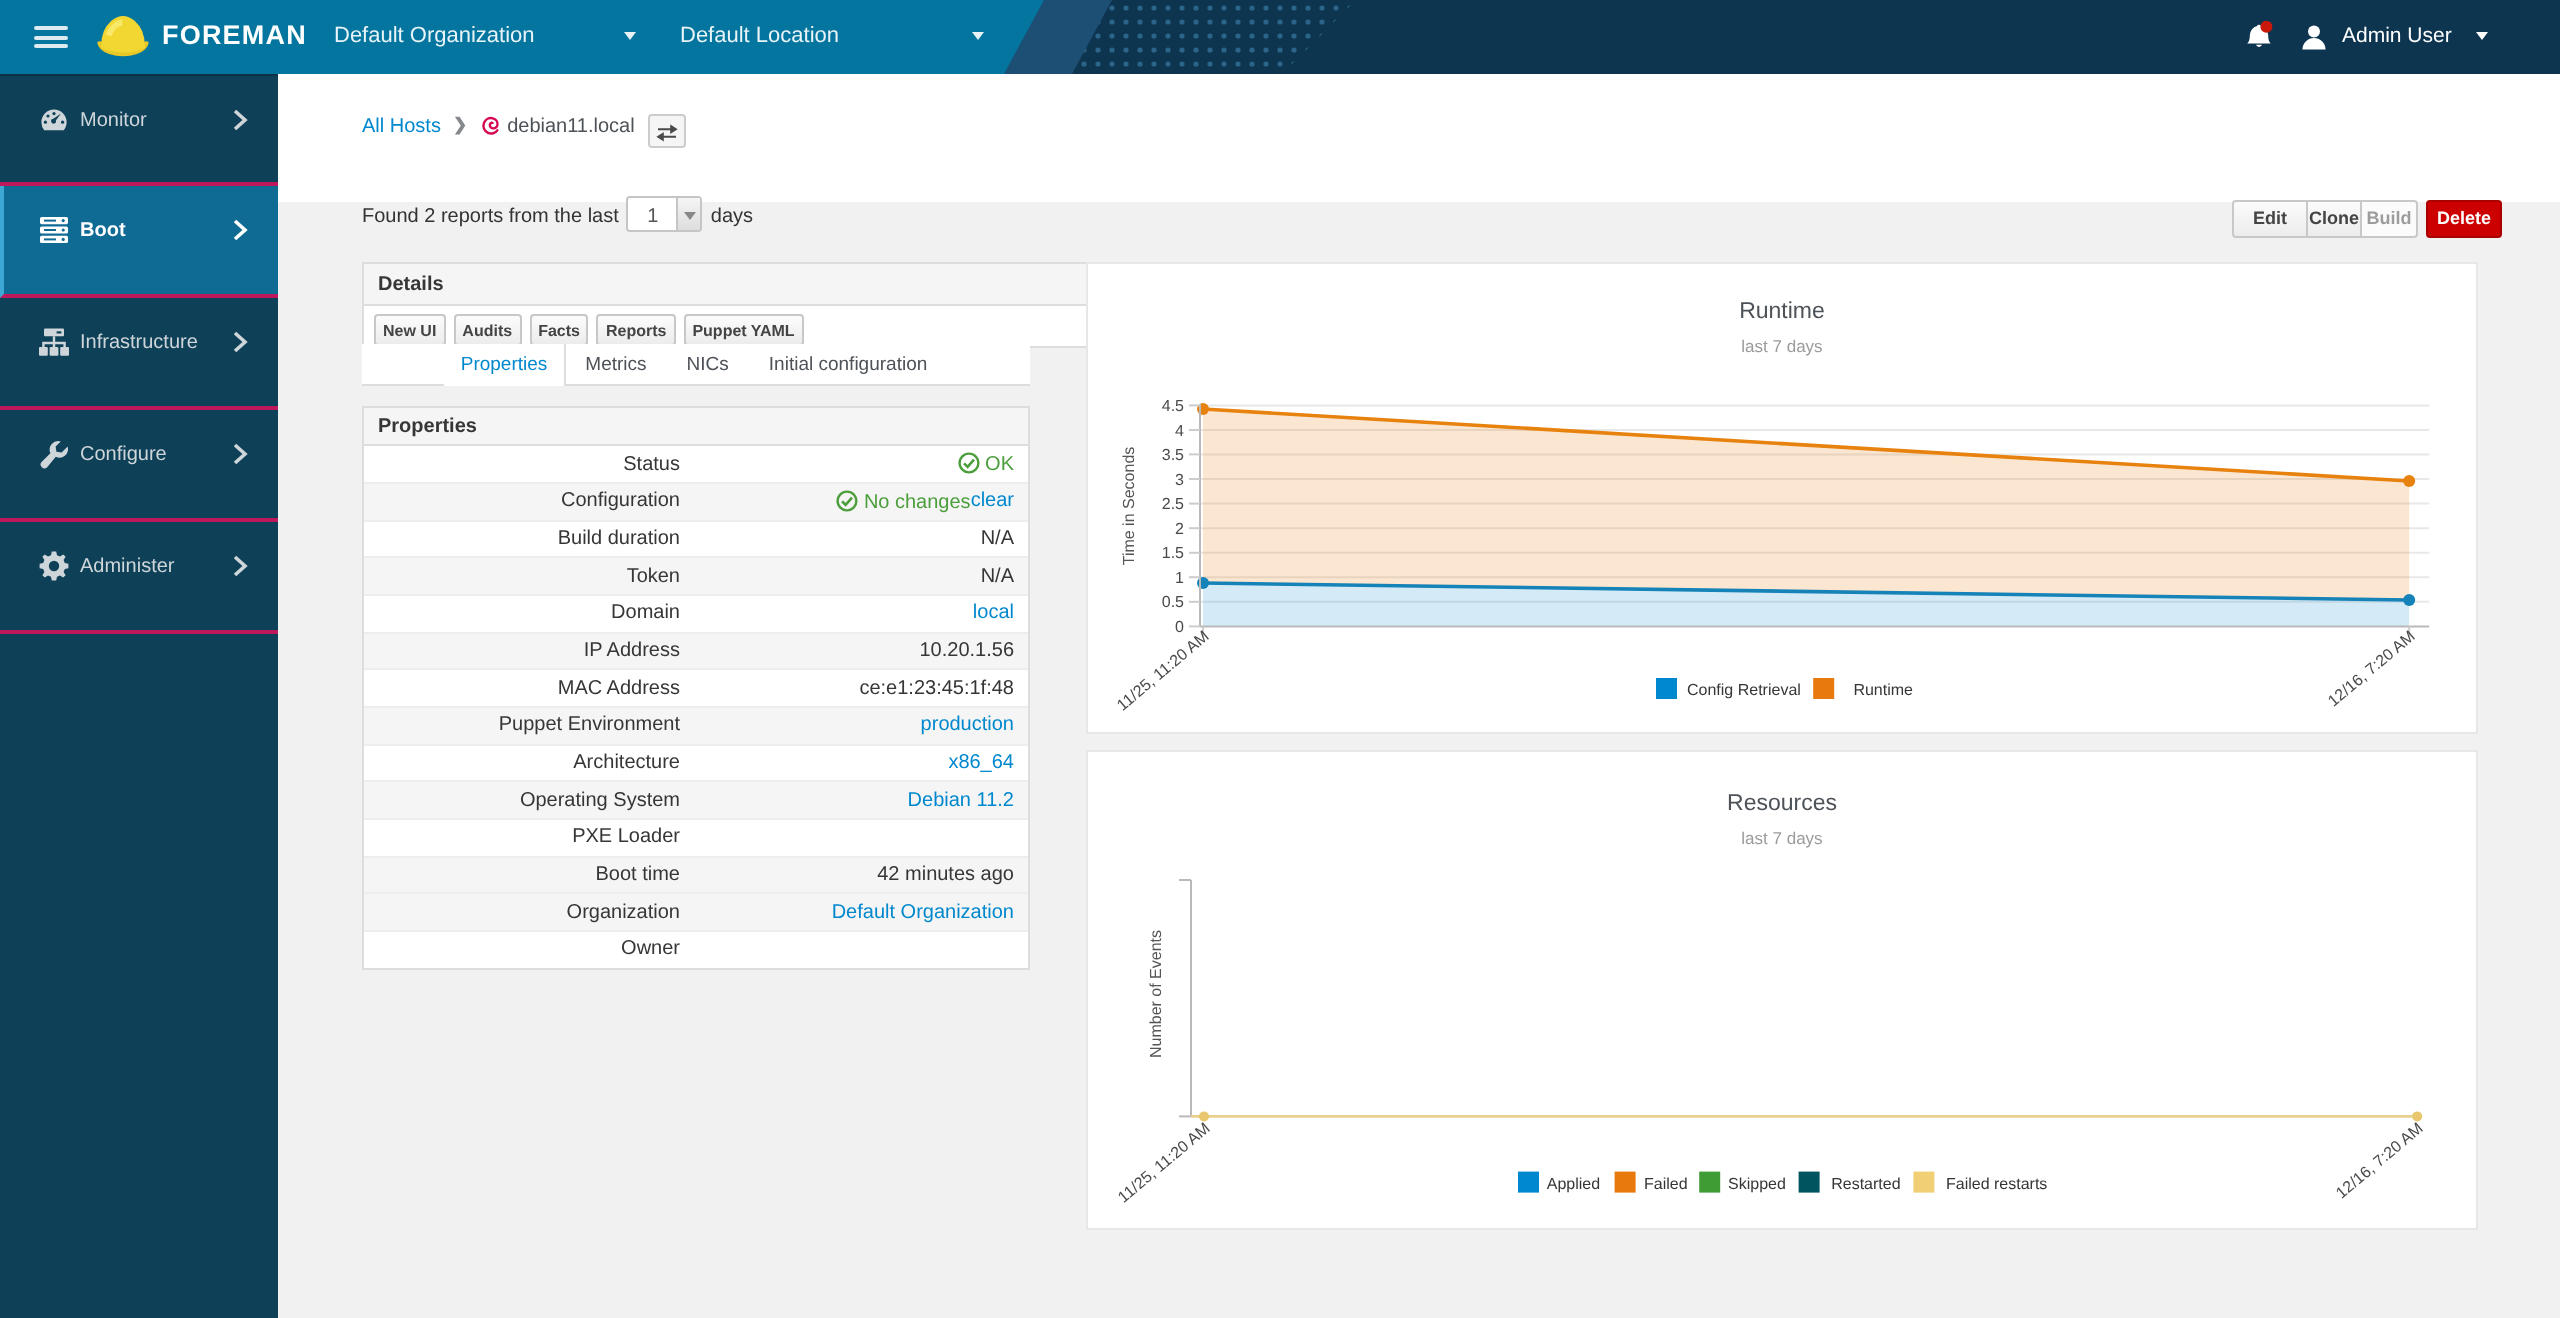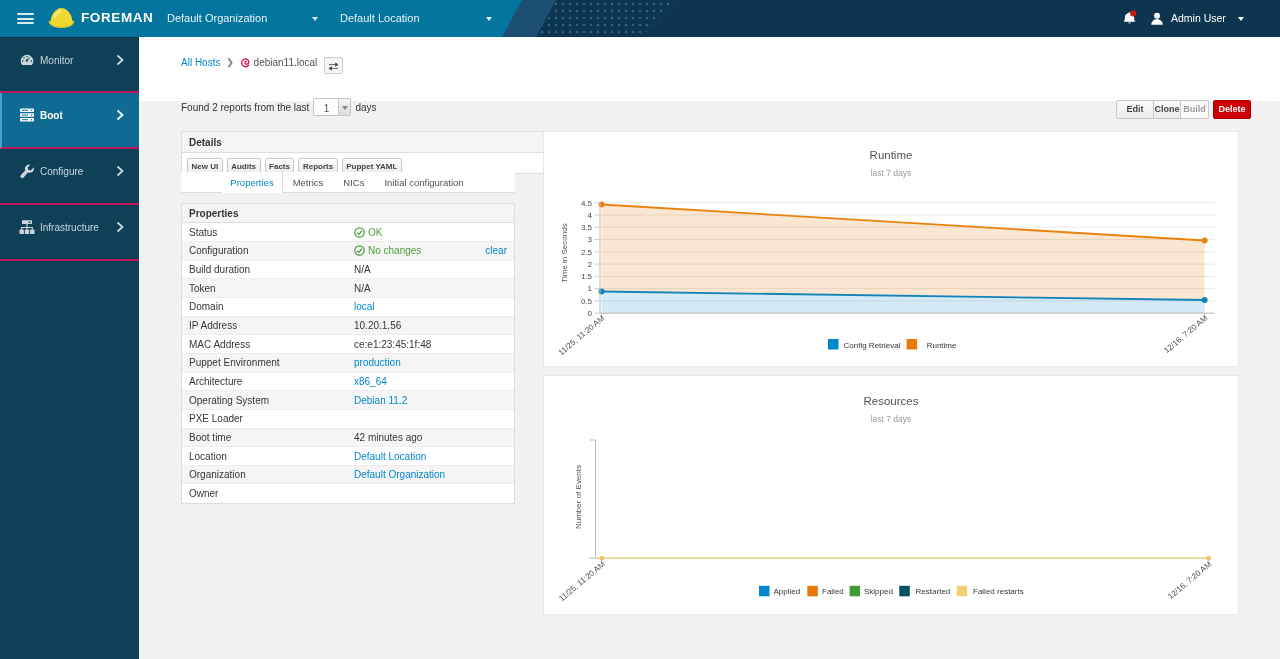--- a/index.html
+++ b/index.html
@@ -51,21 +51,21 @@
 .panel-head { background:#f5f5f5; border-bottom:1px solid #ddd; font-size:10px; font-weight:bold; color:#363636; padding:5px 7px 4px; }
 #detailbtns { padding:2px 5px; height:20px; }
 .xbtn { display:inline-block; height:16px; line-height:15px; padding:0 3.5px; font-size:8px; font-weight:bold; color:#444; background:linear-gradient(#fcfcfc,#ececec); border:1px solid #c8c8c8; border-radius:2px; margin-right:4px; }
 #tabs { position:absolute; left:42px; top:134.5px; width:334px; height:21px; background:#fff; border-bottom:1px solid #ddd; font-size:9.5px; color:#4d5258;text-align:center; }
 #tabs .tab { display:inline-block; padding:5px 10px 0; height:21px; }
 #tabs .tab.active { color:#0088ce; border-right:1px solid #ddd; background:#fff; padding:5px 8px 0; }
 
 #props { position:absolute; left:42px; top:166px; width:334px; background:#fff; border:1px solid #ddd; }
 #props .panel-head { padding:4px 7px 3px; }
 #props table { width:100%; border-collapse:collapse; font-size:10px; color:#363636; }
-#props td { padding:0 7px; height:18.65px; border-top:1px solid #ededed; }
+#props td { padding:0 7px; height:18.65px; border-top:1px solid #ededed;text-align:right; }
 #props tr:first-child td { border-top:none; }
 #props tr.alt td { background:#f5f5f5; }
 #props td.val { width:167px;margin-left:40px; }
 #props a { color:#0088ce; text-decoration:none; }
 .green { color:#4b9e3b; }
 .clear-link { float:right; }
 .okic { display:inline-block; vertical-align:-2px; margin-right:3px; }
 
 
 .chartpanel { position:absolute; background:#fff; border:1px solid #e7e7e7; }
@@ -149,39 +149,49 @@
           <circle cx="12.6" cy="12.7" r="0.8"></circle>
         </g>
     </svg>
     <span class="lbl">Boot</span>
     <svg class="chev" width="8" height="12" viewBox="0 0 8 12">
         <path d="M1.5 1.5 L6.5 6 L1.5 10.5" stroke="#fff" stroke-width="1.8" fill="none"></path>
       </svg>
   </div>
   <div class="side-item">
     <svg class="icon" viewBox="0 0 16 16">
-        <path d="M14.8 4.2 a4.3 4.3 0 0 1 -5.9 5.2 L4.6 14.6 a1.9 1.9 0 0 1 -2.7 -2.7 L6.2 7.6 a4.3 4.3 0 0 1 5.2 -5.9 L8.8 4.3 l0.4 2.6 2.6 0.4 z" fill="#ced6da"></path>
-      </svg>
-    <span class="lbl">Configure</span>
-    <svg class="chev" width="8" height="12" viewBox="0 0 8 12">
-        <path d="M1.5 1.5 L6.5 6 L1.5 10.5" stroke="#ced6da" stroke-width="1.8" fill="none"></path>
-      </svg>
-  </div>
-  <div class="side-item">
-    <svg class="icon" viewBox="0 0 16 16">
         <g fill="#ced6da">
           <rect x="3" y="1.2" width="10" height="3.9" rx="0.5"></rect>
           <rect x="0.5" y="10.5" width="4.4" height="4.4" rx="0.5"></rect>
           <rect x="5.8" y="10.5" width="4.4" height="4.4" rx="0.5"></rect>
           <rect x="11.1" y="10.5" width="4.4" height="4.4" rx="0.5"></rect>
         </g>
         <line x1="9.3" y1="3.2" x2="11.7" y2="3.2" stroke="#0e4058" stroke-width="1.1"></line>
         <path d="M8 5.1 l0 2.9 M2.7 10.5 l0-2 10.6 0 0 2 M8 8 l0 2.5" stroke="#ced6da" stroke-width="1.2" fill="none"></path>
       </svg>
     <span class="lbl">Infrastructure</span>
+    <svg class="chev" width="8" height="12" viewBox="0 0 8 12">
+        <path d="M1.5 1.5 L6.5 6 L1.5 10.5" stroke="#ced6da" stroke-width="1.8" fill="none"></path>
+      </svg>
+  </div>
+  <div class="side-item">
+    <svg class="icon" viewBox="0 0 16 16">
+        <path d="M14.8 4.2 a4.3 4.3 0 0 1 -5.9 5.2 L4.6 14.6 a1.9 1.9 0 0 1 -2.7 -2.7 L6.2 7.6 a4.3 4.3 0 0 1 5.2 -5.9 L8.8 4.3 l0.4 2.6 2.6 0.4 z" fill="#ced6da"></path>
+      </svg>
+    <span class="lbl">Configure</span>
+    <svg class="chev" width="8" height="12" viewBox="0 0 8 12">
+        <path d="M1.5 1.5 L6.5 6 L1.5 10.5" stroke="#ced6da" stroke-width="1.8" fill="none"></path>
+      </svg>
+  </div>
+  <div class="side-item">
+    <svg class="icon" viewBox="0 0 16 16">
+        <path d="M8 0.8 l1.1 0 0.4 1.8 1.5 0.6 1.6-1 1.2 1.2 -1 1.6 0.6 1.5 1.8 0.4 0 1.1 0 1.1 -1.8 0.4 -0.6 1.5 1 1.6 -1.2 1.2 -1.6 -1 -1.5 0.6 -0.4 1.8 -1.1 0 -1.1 0 -0.4 -1.8 -1.5 -0.6 -1.6 1 -1.2 -1.2 1 -1.6 -0.6 -1.5 -1.8 -0.4 0 -1.1 0 -1.1 1.8 -0.4 0.6 -1.5 -1 -1.6 1.2 -1.2 1.6 1 1.5 -0.6 0.4 -1.8 z" fill="#ced6da"></path>
+        <circle cx="8" cy="8" r="2.6" fill="#0e4058"></circle>
+      </svg>
+    <span class="lbl">Administer</span>
     <svg class="chev" width="8" height="12" viewBox="0 0 8 12">
         <path d="M1.5 1.5 L6.5 6 L1.5 10.5" stroke="#ced6da" stroke-width="1.8" fill="none"></path>
       </svg>
   </div>
 </div>
 
 <div id="main">
   <div id="breadbar">
     <div id="breadcrumb">
       <a href="#">All Hosts</a><span class="bc-sep">❯</span><svg width="10" height="10" viewBox="0 0 12 12" style="vertical-align:-1.5px; margin-right:4px;">
@@ -257,24 +267,20 @@
             <td>Operating System</td>
             <td class="val"><a href="#">Debian 11.2</a></td>
           </tr>
       <tr>
             <td>PXE Loader</td>
             <td class="val"></td>
           </tr>
       <tr class="alt">
             <td>Boot time</td>
             <td class="val">42 minutes ago</td>
-          </tr>
-      <tr>
-            <td>Location</td>
-            <td class="val"><a href="#">Default Location</a></td>
           </tr>
       <tr class="alt">
             <td>Organization</td>
             <td class="val"><a href="#">Default Organization</a></td>
           </tr>
       <tr>
             <td>Owner</td>
             <td class="val"></td>
           </tr>
     </tbody>

